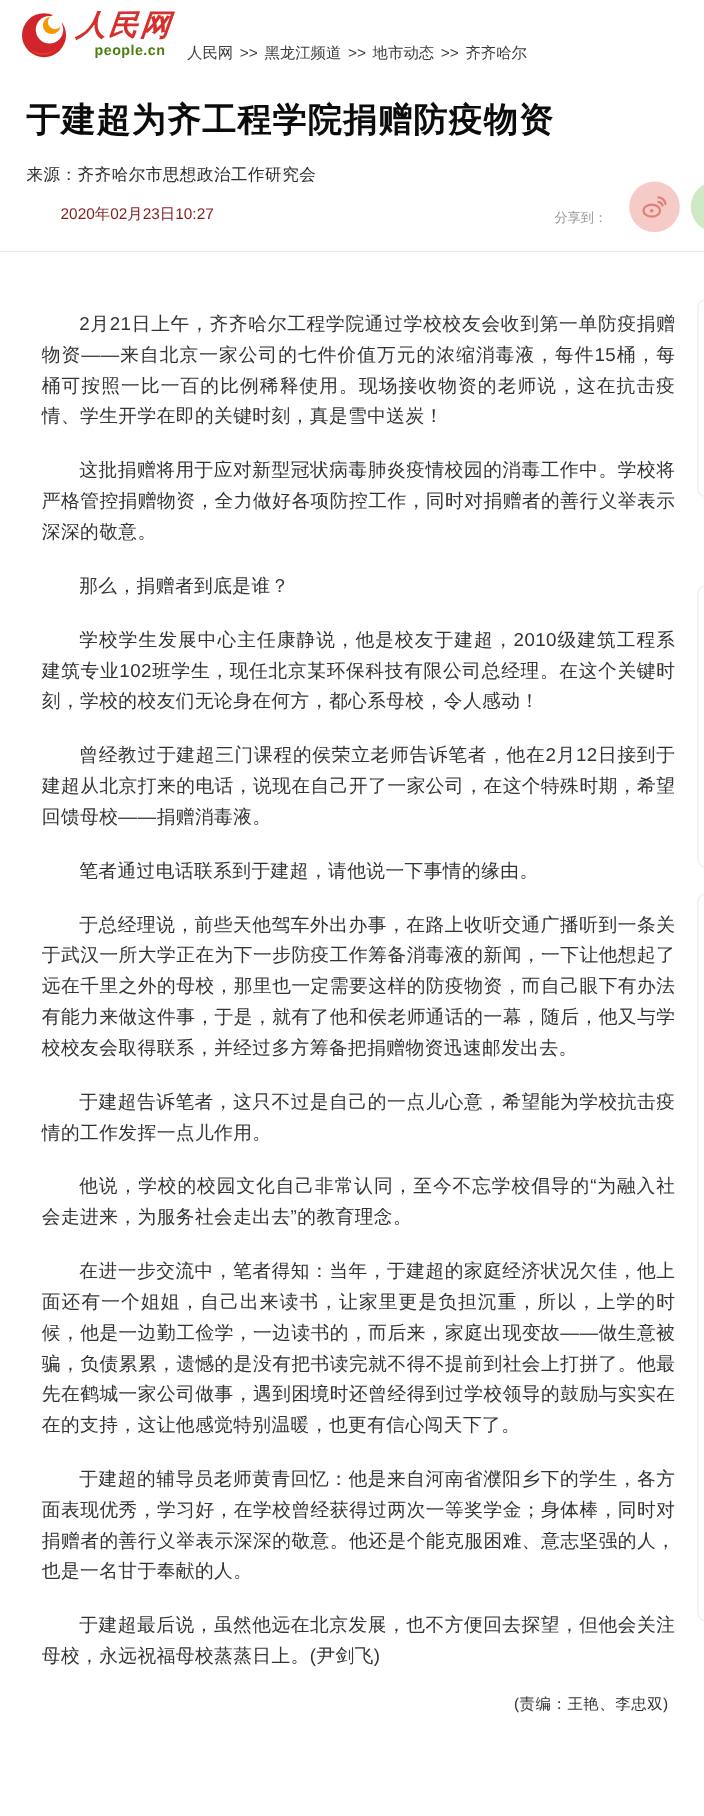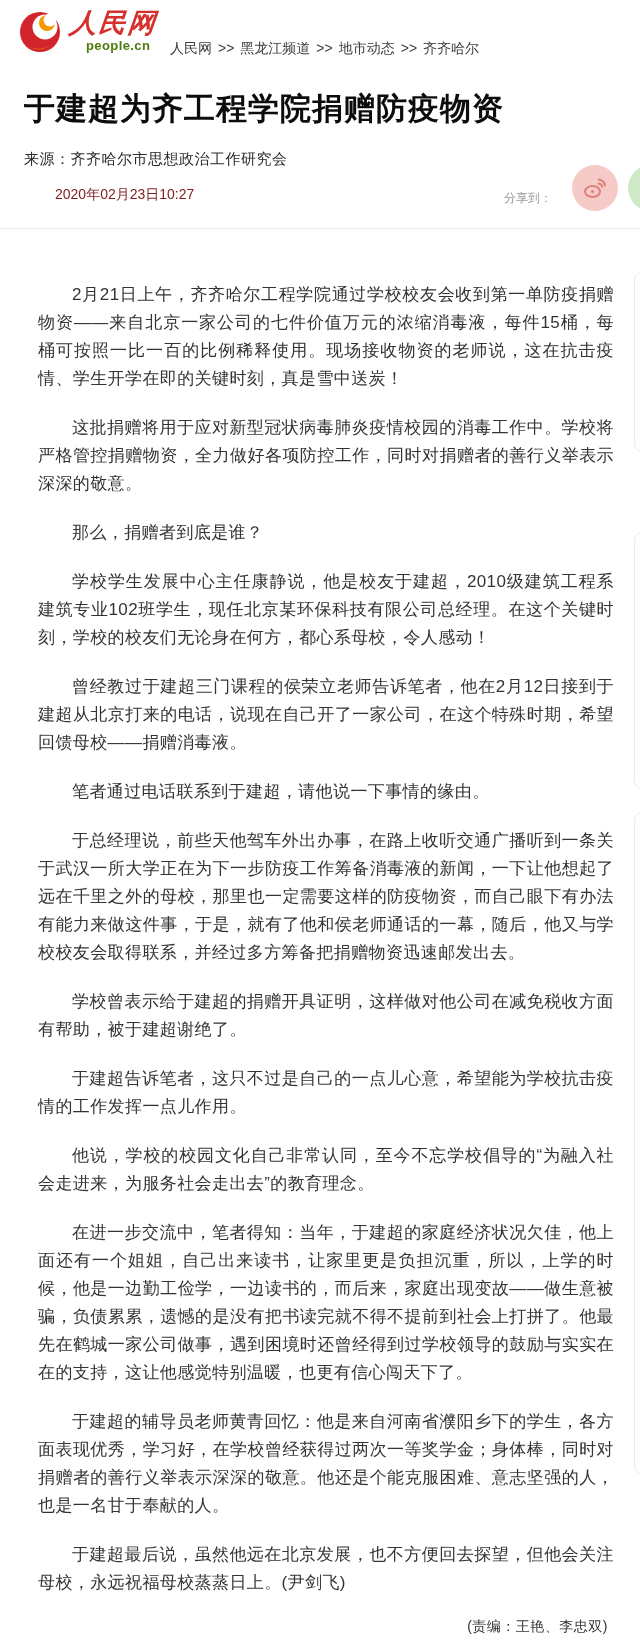--- a/index.html
+++ b/index.html
@@ -219,20 +219,19 @@
 <div class="edge-panel edge-panel-3"></div>
 
 <div class="article-body">
   <p>2月21日上午，齐齐哈尔工程学院通过学校校友会收到第一单防疫捐赠物资——来自北京一家公司的七件价值万元的浓缩消毒液，每件15桶，每桶可按照一比一百的比例稀释使用。现场接收物资的老师说，这在抗击疫情、学生开学在即的关键时刻，真是雪中送炭！</p>
   <p>这批捐赠将用于应对新型冠状病毒肺炎疫情校园的消毒工作中。学校将严格管控捐赠物资，全力做好各项防控工作，同时对捐赠者的善行义举表示深深的敬意。</p>
   <p>那么，捐赠者到底是谁？</p>
   <p>学校学生发展中心主任康静说，他是校友于建超，2010级建筑工程系建筑专业102班学生，现任北京某环保科技有限公司总经理。在这个关键时刻，学校的校友们无论身在何方，都心系母校，令人感动！</p>
   <p>曾经教过于建超三门课程的侯荣立老师告诉笔者，他在2月12日接到于建超从北京打来的电话，说现在自己开了一家公司，在这个特殊时期，希望回馈母校——捐赠消毒液。</p>
   <p>笔者通过电话联系到于建超，请他说一下事情的缘由。</p>
   <p>于总经理说，前些天他驾车外出办事，在路上收听交通广播听到一条关于武汉一所大学正在为下一步防疫工作筹备消毒液的新闻，一下让他想起了远在千里之外的母校，那里也一定需要这样的防疫物资，而自己眼下有办法有能力来做这件事，于是，就有了他和侯老师通话的一幕，随后，他又与学校校友会取得联系，并经过多方筹备把捐赠物资迅速邮发出去。</p>
-  <p>学校曾表示给于建超的捐赠开具证明，这样做对他公司在减免税收方面有帮助，被于建超谢绝了。</p>
   <p>于建超告诉笔者，这只不过是自己的一点儿心意，希望能为学校抗击疫情的工作发挥一点儿作用。</p>
   <p>他说，学校的校园文化自己非常认同，至今不忘学校倡导的“为融入社会走进来，为服务社会走出去”的教育理念。</p>
   <p>在进一步交流中，笔者得知：当年，于建超的家庭经济状况欠佳，他上面还有一个姐姐，自己出来读书，让家里更是负担沉重，所以，上学的时候，他是一边勤工俭学，一边读书的，而后来，家庭出现变故——做生意被骗，负债累累，遗憾的是没有把书读完就不得不提前到社会上打拼了。他最先在鹤城一家公司做事，遇到困境时还曾经得到过学校领导的鼓励与实实在在的支持，这让他感觉特别温暖，也更有信心闯天下了。</p>
   <p>于建超的辅导员老师黄青回忆：他是来自河南省濮阳乡下的学生，各方面表现优秀，学习好，在学校曾经获得过两次一等奖学金；身体棒，同时对捐赠者的善行义举表示深深的敬意。他还是个能克服困难、意志坚强的人，也是一名甘于奉献的人。</p>
   <p>于建超最后说，虽然他远在北京发展，也不方便回去探望，但他会关注母校，永远祝福母校蒸蒸日上。(尹剑飞)</p>
   <div class="editor-credit">(责编：王艳、李忠双)</div>
 </div>
 
 </body></html>

